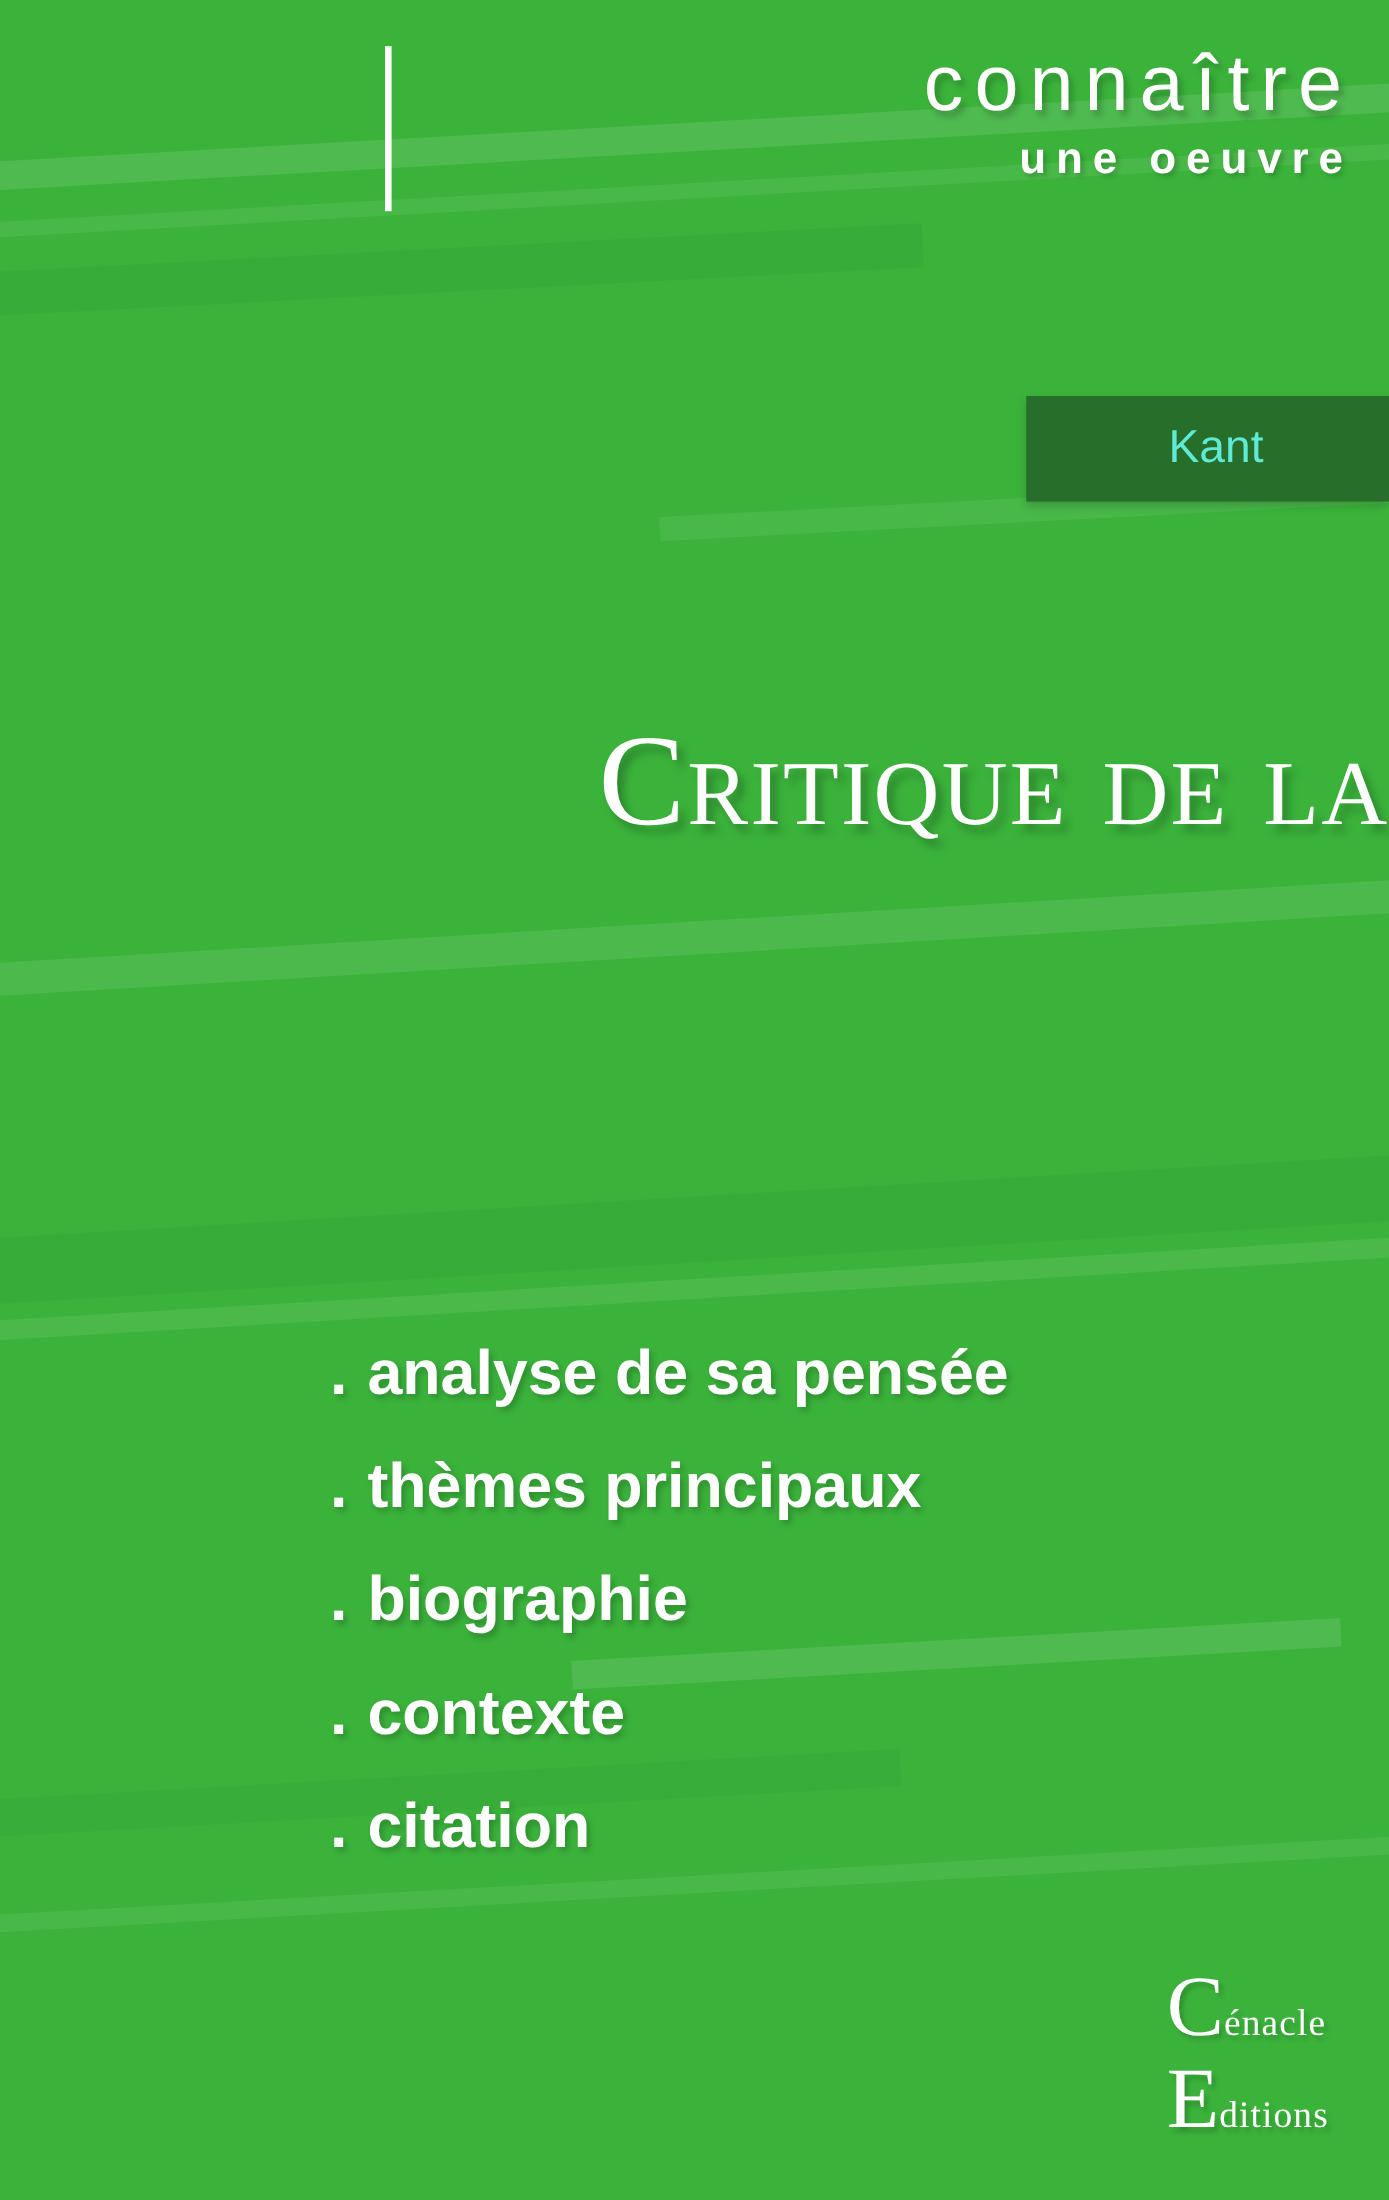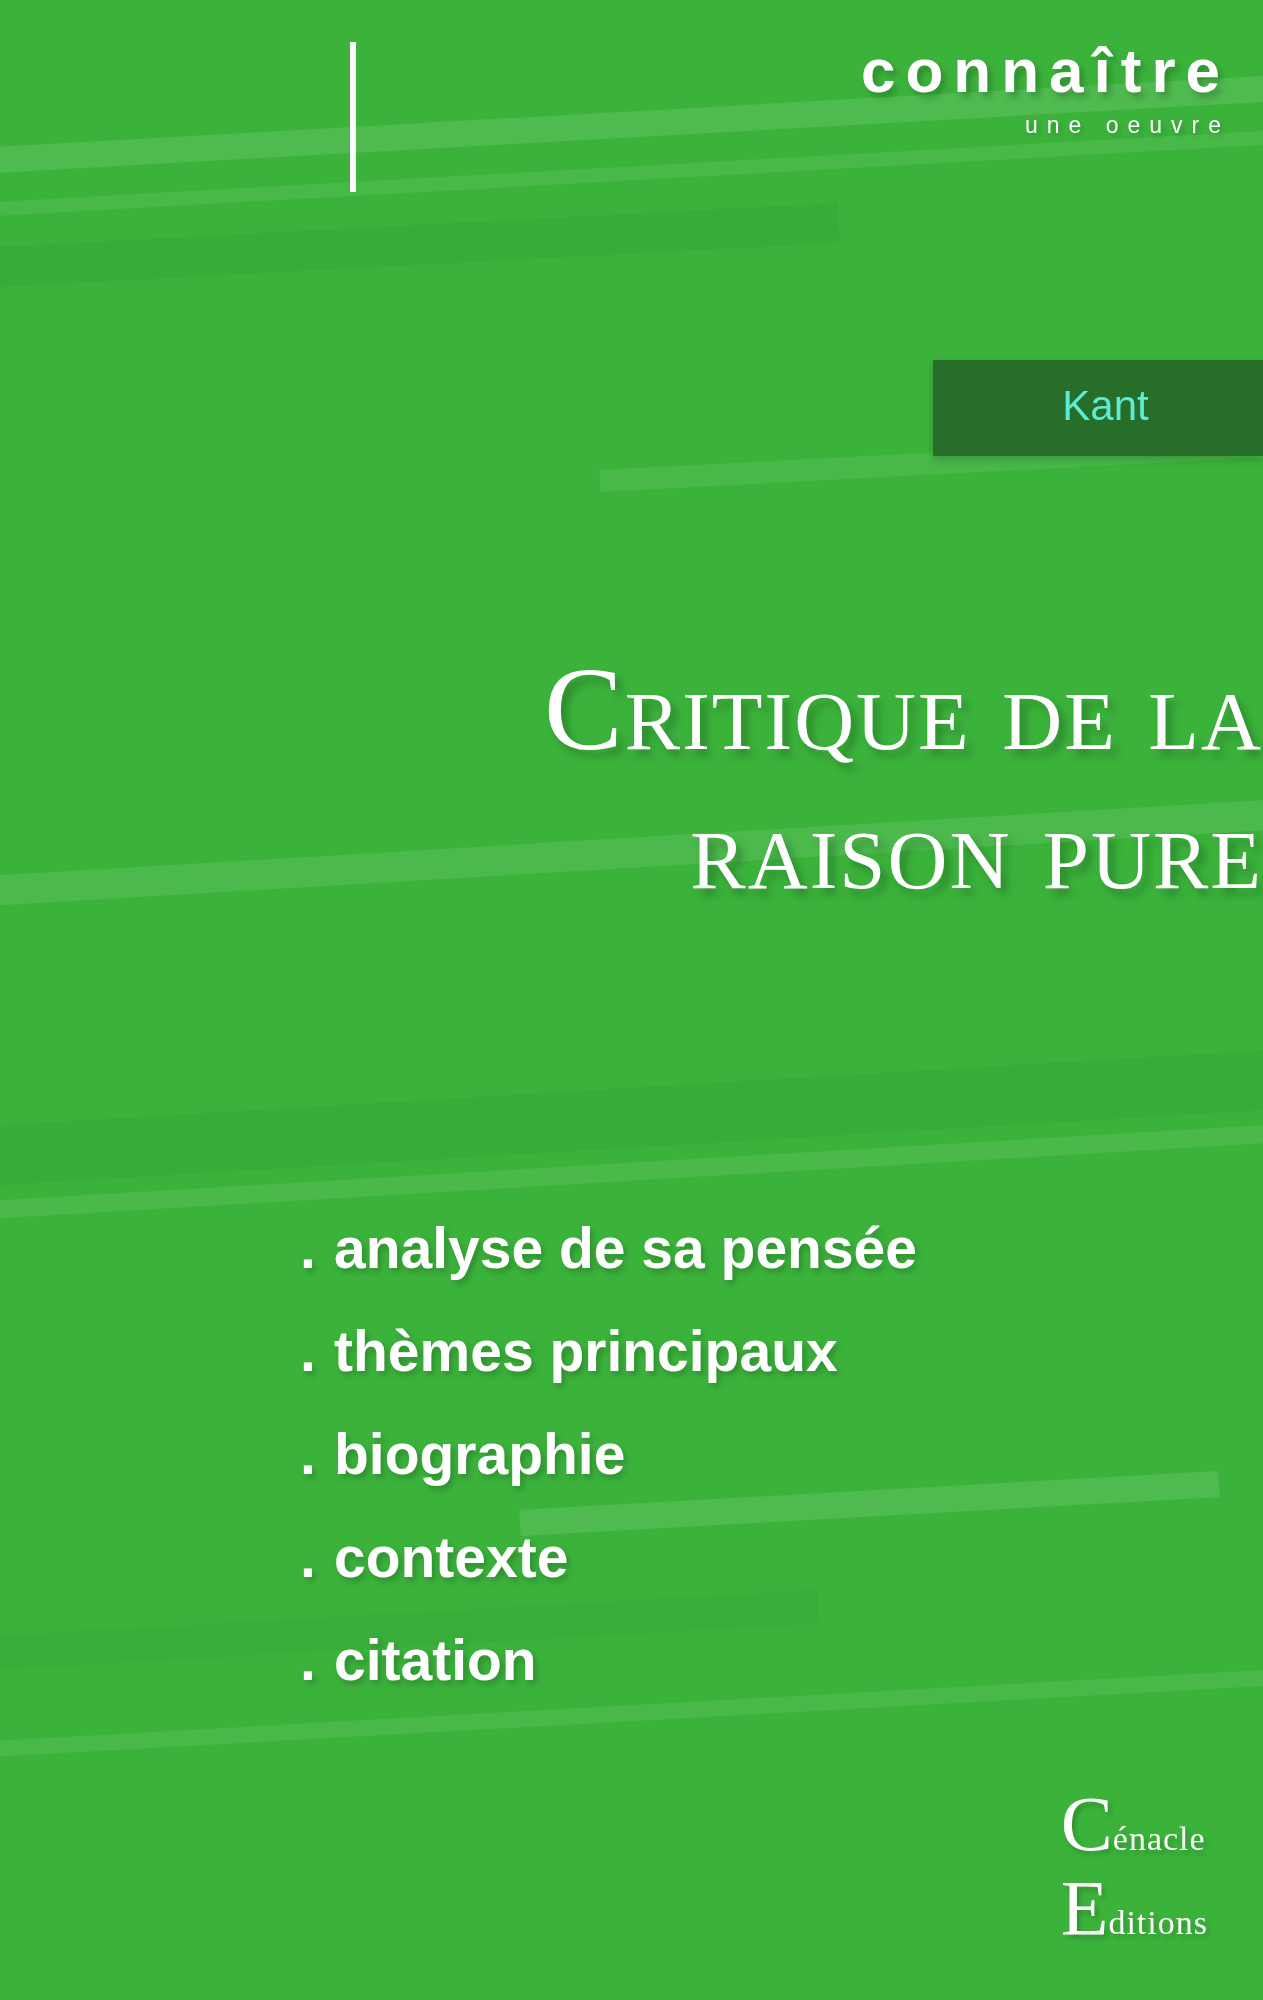--- a/index.html
+++ b/index.html
@@ -44,30 +44,30 @@
   }
   .brand-rule {
     position: absolute;
     left: 350px;
     top: 42px;
     width: 6px;
     height: 150px;
     background: #ffffff;
   }
   .brand-title {
-    font-size: 62px;
-    font-weight: bold;
+    font-size: 72px;
+    font-weight: normal;
     letter-spacing: 10px;
     line-height: 1.0;
     text-shadow: 4px 5px 6px rgba(0,0,0,0.22);
   }
   .brand-sub {
     margin-top: 10px;
-    font-size: 23px;
-    font-weight: normal;
+    font-size: 40px;
+    font-weight: bold;
     letter-spacing: 9px;
     text-shadow: 3px 3px 5px rgba(0,0,0,0.20);
   }
 
   
   .author-box {
     position: absolute;
     right: 0;
     top: 360px;
     min-width: 330px;
@@ -164,21 +164,20 @@
     <div class="brand-title">connaître</div>
     <div class="brand-sub">une oeuvre</div>
   </div>
 
   <div class="author-box">
     <span>Kant</span>
   </div>
 
   <div class="title">
     <span class="title-line">Critique de la</span>
-    <span class="title-line">raison pure</span>
   </div>
 
   <div class="features">
     <div class="feature">
       <span class="dot">.</span>
       <span class="label">analyse de sa pensée</span>
     </div>
     <div class="feature">
       <span class="dot">.</span>
       <span class="label">thèmes principaux</span>

